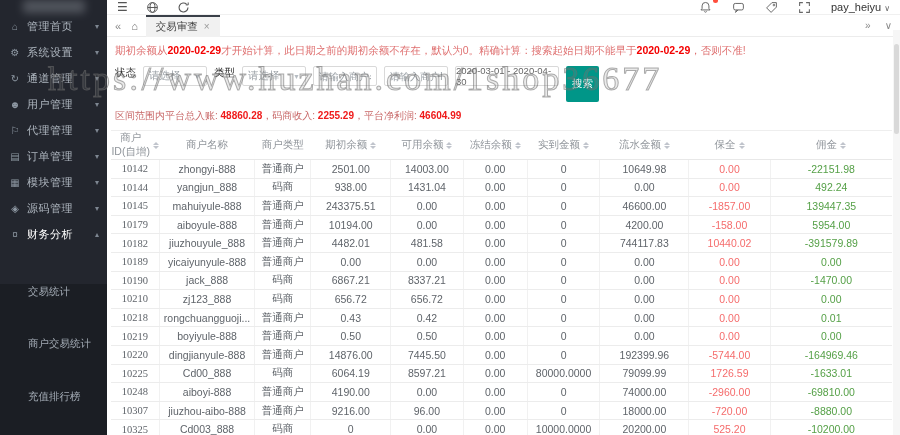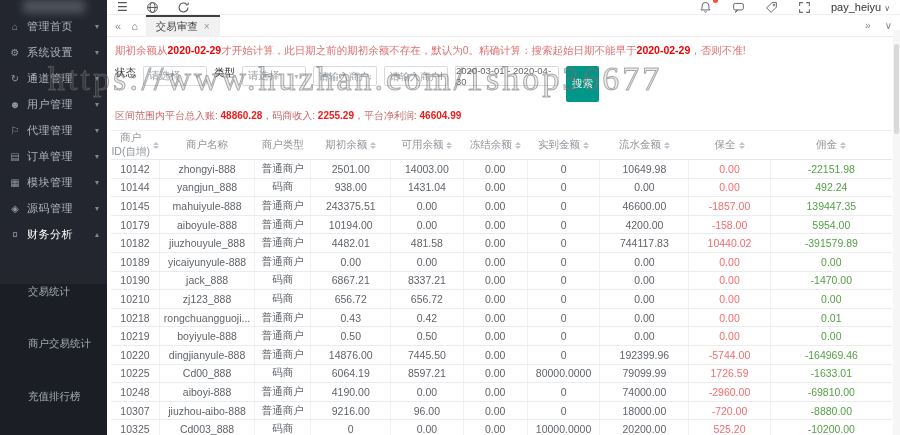--- a/index.html
+++ b/index.html
@@ -74,21 +74,21 @@
   .stats b { color:#ef1a1a; }
 
   .table-wrap { border-top:1px solid #eee; margin-top:2px; }
   table { width:100%; border-collapse:collapse; table-layout:fixed; font-size:10.5px; }
   th { font-weight:normal; color:#8f949a; height:21px; border-bottom:1px solid #e8e8e8; }
   th .th-inner { display:inline-flex; align-items:center; }
   td { color:#5f646a; text-align:center; height:18.6px; padding:0 2px;
     border-bottom:1px solid #ececec; border-right:1px solid #f1f1f1;
     overflow:hidden; white-space:nowrap; text-overflow:ellipsis; }
   td:last-child { border-right:none; }
-  tr td:first-child { border-left:none; }
+  tr td:first-child { border-left:none;font-family:Liberation Serif, serif; }
   td.c-red { color:#f56c6c; }
   td.c-green { color:#55a047; }
   col.c0{width:6.2%} col.c1{width:12.2%} col.c2{width:7.2%} col.c3{width:10.2%}
   col.c4{width:9.3%} col.c5{width:8.2%} col.c6{width:9.3%} col.c7{width:11.4%}
   col.c8{width:10.4%} col.c9{width:15.6%}
   .sort { display:inline-flex; flex-direction:column; margin-left:3px; }
   .sort i { width:0; height:0; border:3px solid transparent; display:block; }
   .sort .up { border-bottom-color:#c0c4cc; margin-bottom:1px; border-top-width:0; }
   .sort .dn { border-top-color:#c0c4cc; border-bottom-width:0; }
 

